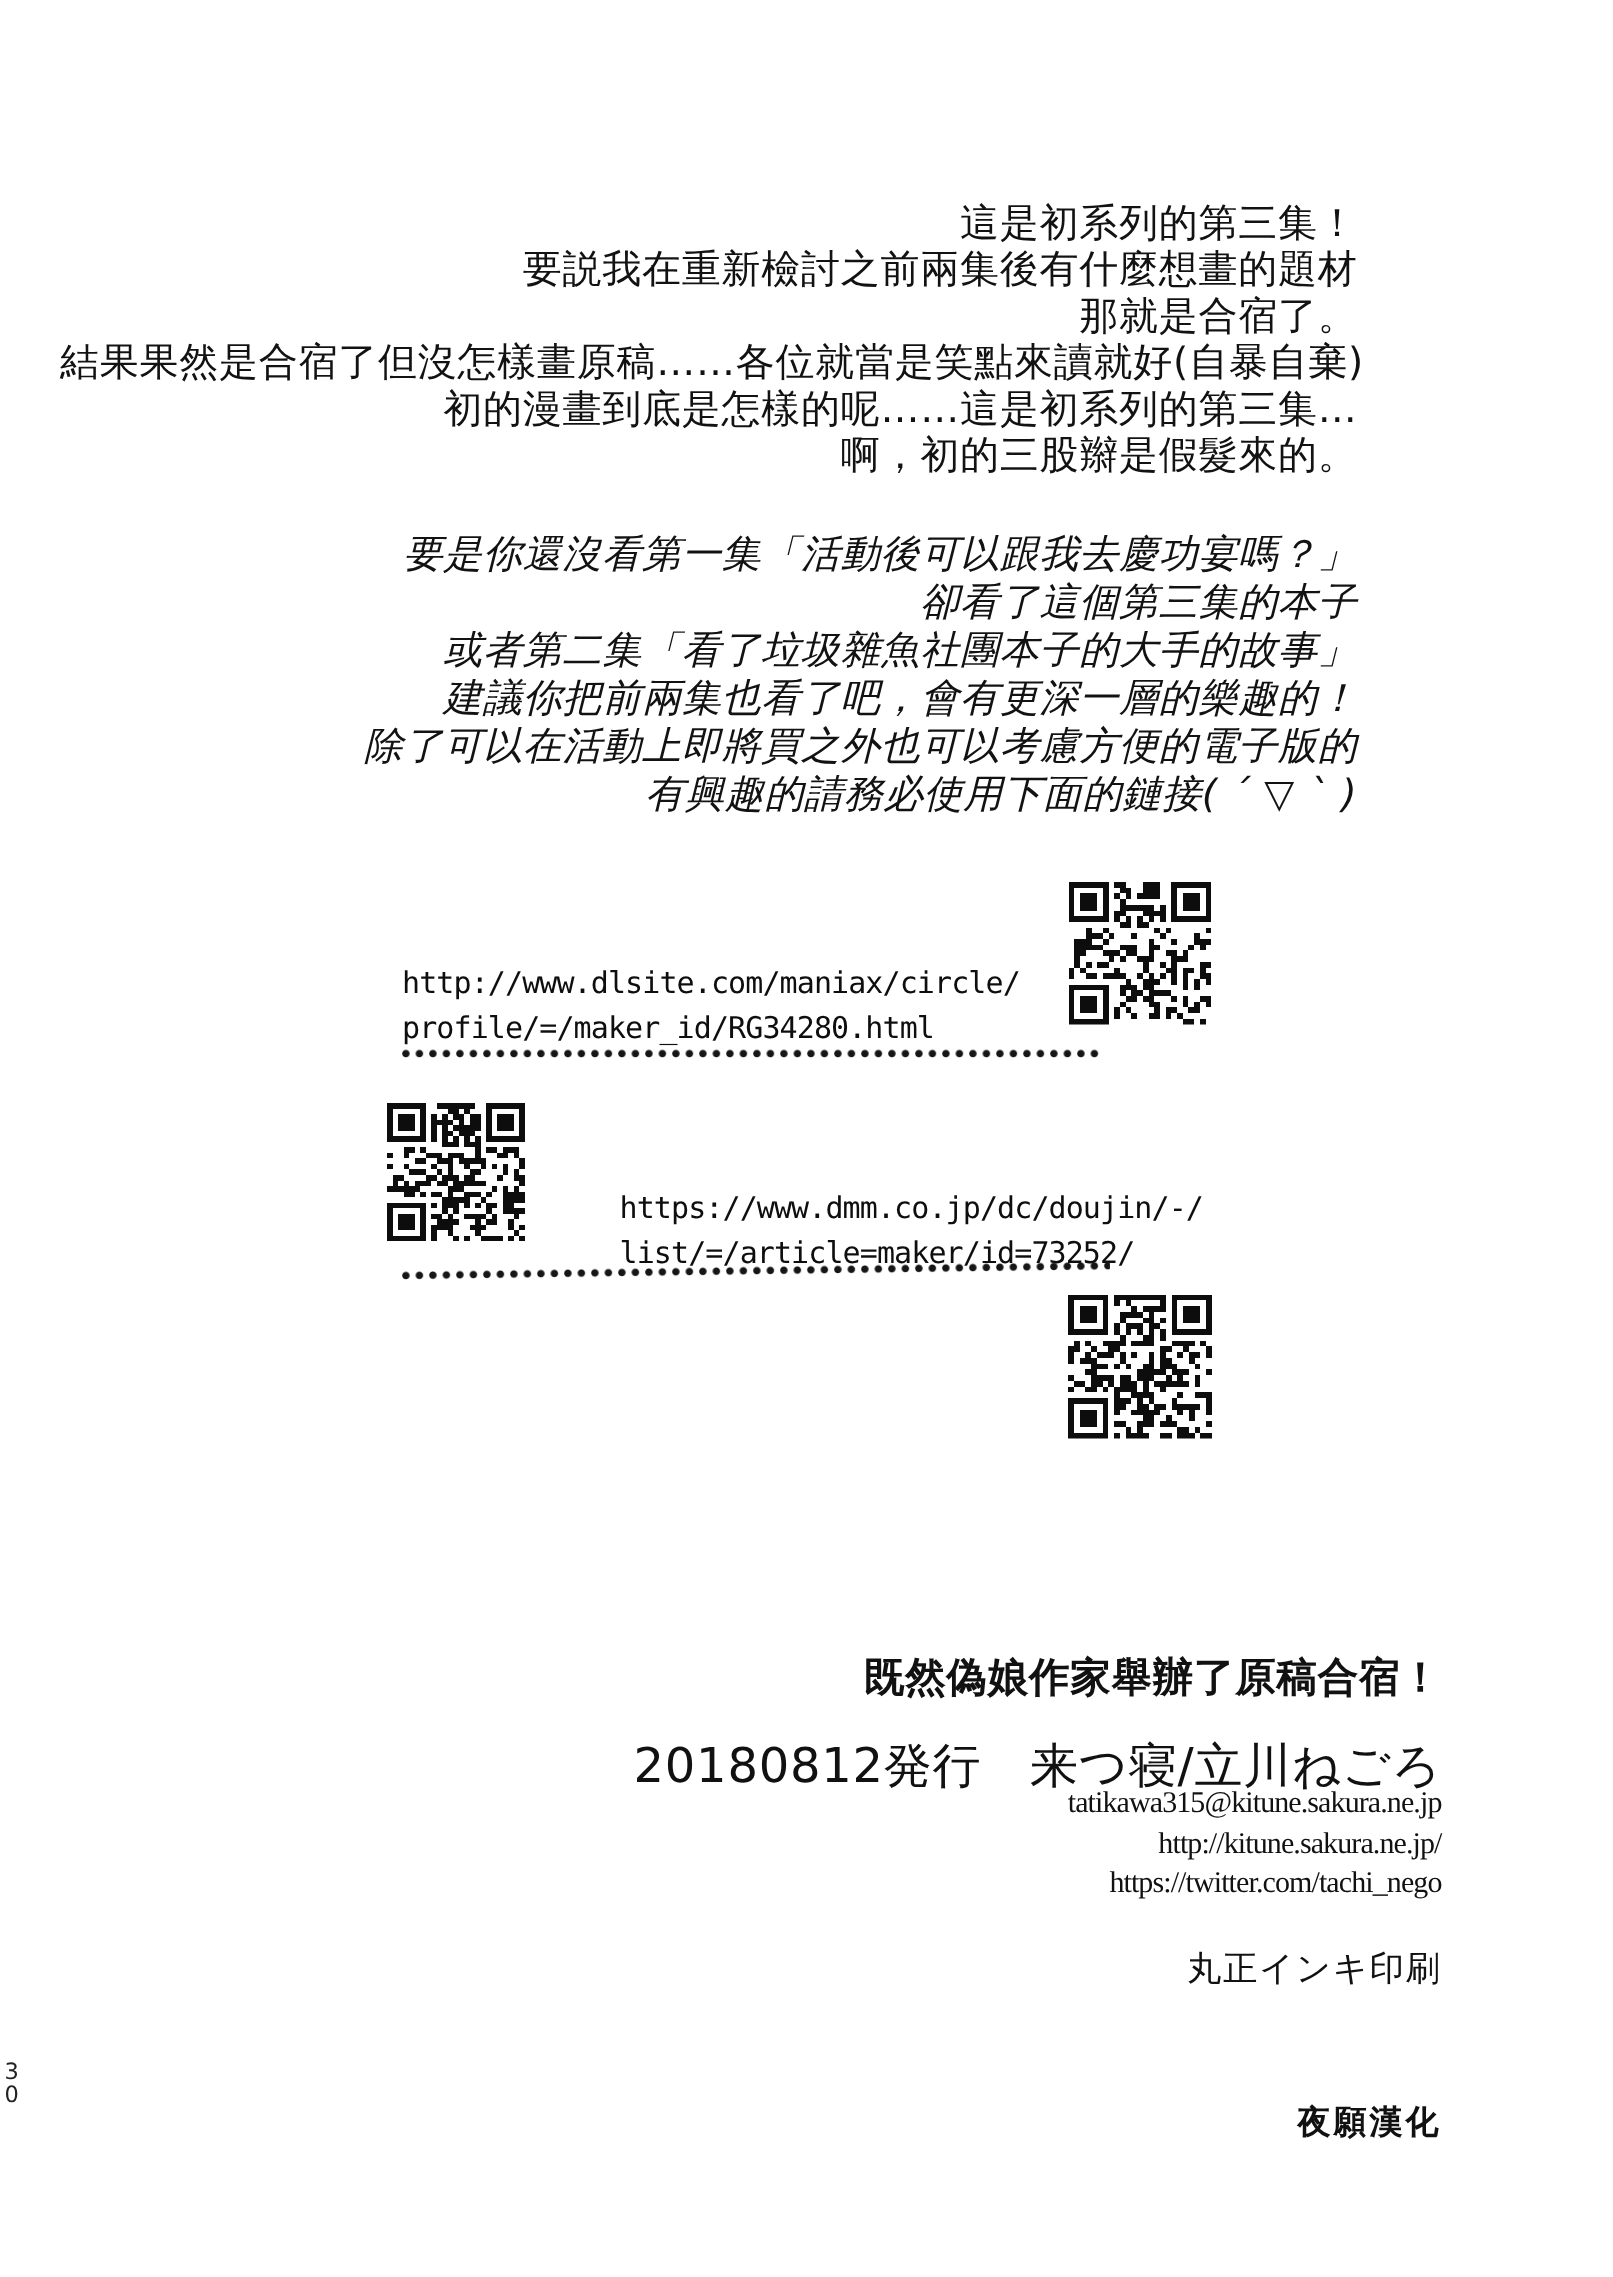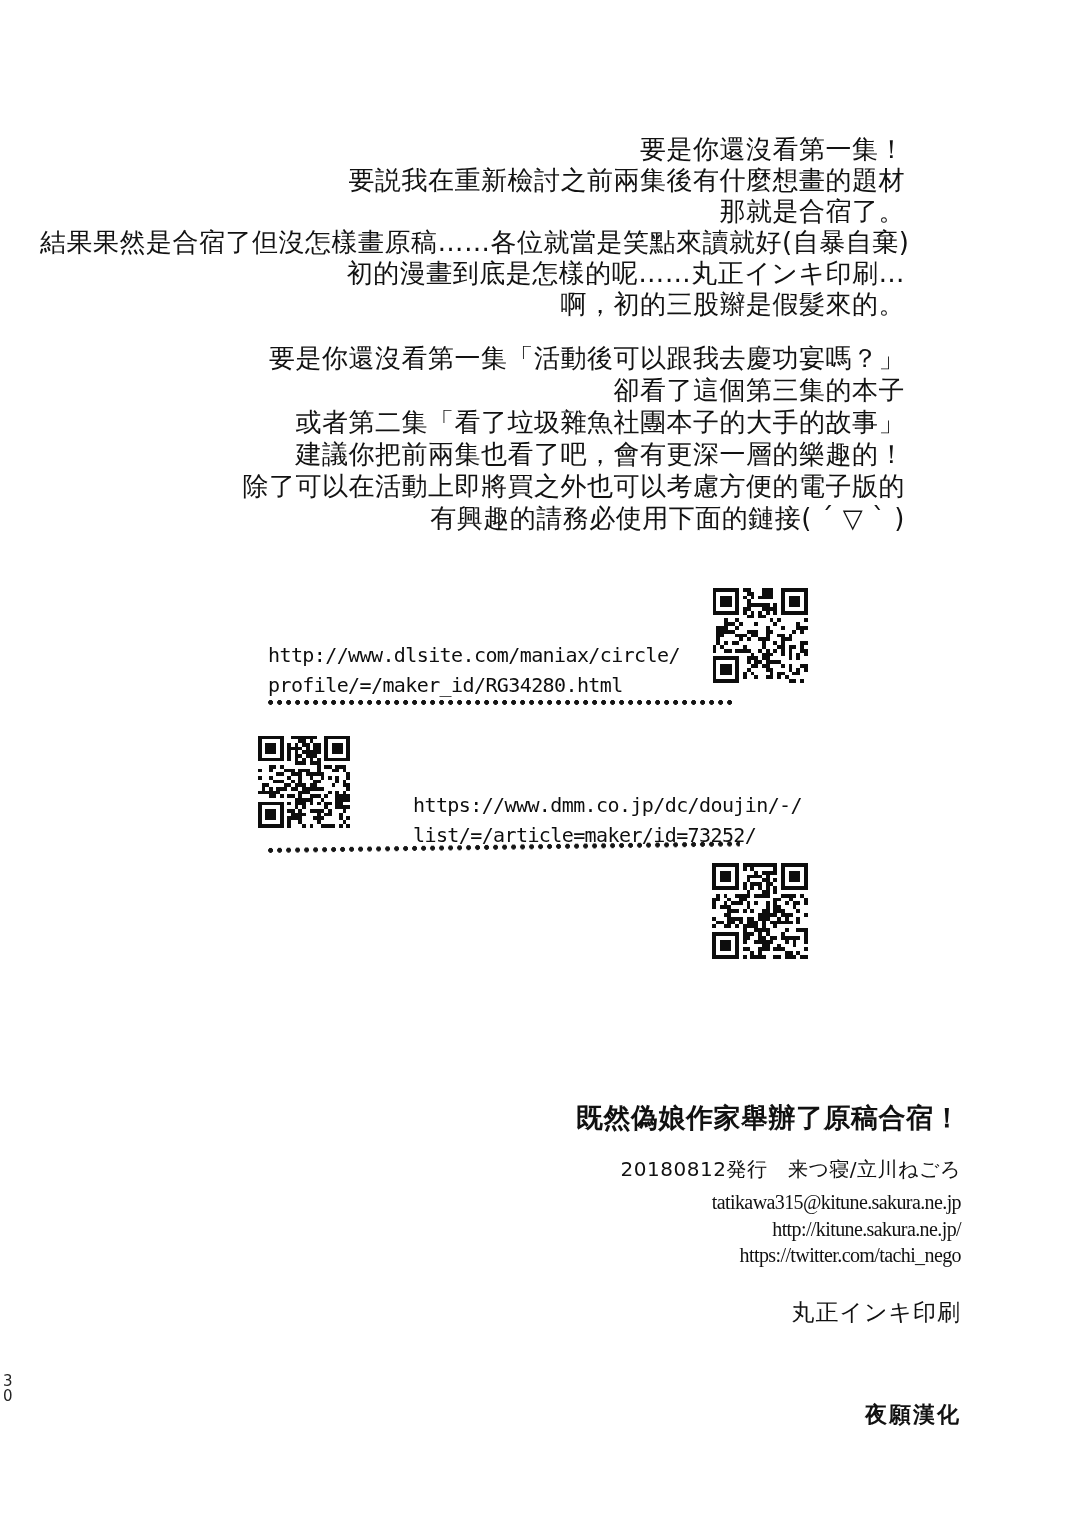--- a/index.html
+++ b/index.html
@@ -22,21 +22,21 @@
     right: 170px;
     left: 40px;
     text-align: right;
     font-size: 26px;
     letter-spacing: 0.5px;
     color: #121212;
     font-weight: 500;
   }
   .para .pline { white-space: nowrap; }
   #intro-paragraph { top: 134px; line-height: 31px; }
-  #recommend-paragraph { top: 342px; line-height: 32px; }
+  #recommend-paragraph { top: 354px; line-height: 32px; font-style: italic; }
 
   
   .urlblock {
     position: absolute;
     font-family: "DejaVu Sans Mono", monospace;
     font-size: 20px;
     letter-spacing: -0.6px;
     line-height: 30px;
     color: #0e0e0e;
     white-space: nowrap;
@@ -66,21 +66,21 @@
 
   
   .col-line {
     position: absolute;
     right: 114px;
     white-space: nowrap;
     color: #111111;
     text-align: right;
   }
   #colophon-title { top: 1100px; font-size: 27px; font-weight: bold; letter-spacing: 0.5px; }
-  #publication-line { top: 1156px; font-size: 20px; letter-spacing: 0.5px; }
+  #publication-line { top: 1156px; font-size: 32px; letter-spacing: 0.5px; }
   #email-line, #website-line, #twitter-line {
     font-family: Liberation Serif, serif;
     font-size: 20px; letter-spacing: -0.6px;
   }
   #email-line   { top: 1191px; }
   #website-line { top: 1218px; }
   #twitter-line { top: 1244px; }
   #printer-line { top: 1297px; font-size: 23px; letter-spacing: 1px; }
   #reprint-notice { top: 1353px; font-size: 23px; letter-spacing: 1px; font-family: "DejaVu Serif", serif; }
   #translation-group-credit { top: 1400px; font-size: 22px; font-weight: bold; font-family: Liberation Sans, sans-serif; letter-spacing: 2px; }
@@ -94,25 +94,25 @@
     word-break: break-all;
     color: #222;
   }
 </style>
 </head>
 <body>
 
 <div class="page">
 
   <div class="para" id="intro-paragraph">
-    <div class="pline">要是你還沒看第一集！</div>
+    <div class="pline">這是初系列的第三集！</div>
     <div class="pline">要説我在重新檢討之前兩集後有什麼想畫的題材</div>
     <div class="pline">那就是合宿了。</div>
     <div class="pline">結果果然是合宿了但沒怎樣畫原稿……各位就當是笑點來讀就好(自暴自棄)</div>
-    <div class="pline">初的漫畫到底是怎樣的呢……丸正インキ印刷…</div>
+    <div class="pline">初的漫畫到底是怎樣的呢……這是初系列的第三集…</div>
     <div class="pline">啊，初的三股辮是假髮來的。</div>
   </div>
 
   <div class="para" id="recommend-paragraph">
     <div class="pline">要是你還沒看第一集「活動後可以跟我去慶功宴嗎？」</div>
     <div class="pline">卻看了這個第三集的本子</div>
     <div class="pline">或者第二集「看了垃圾雜魚社團本子的大手的故事」</div>
     <div class="pline">建議你把前兩集也看了吧，會有更深一層的樂趣的！</div>
     <div class="pline">除了可以在活動上即將買之外也可以考慮方便的電子版的</div>
     <div class="pline">有興趣的請務必使用下面的鏈接( ´ ▽ ` )</div>

